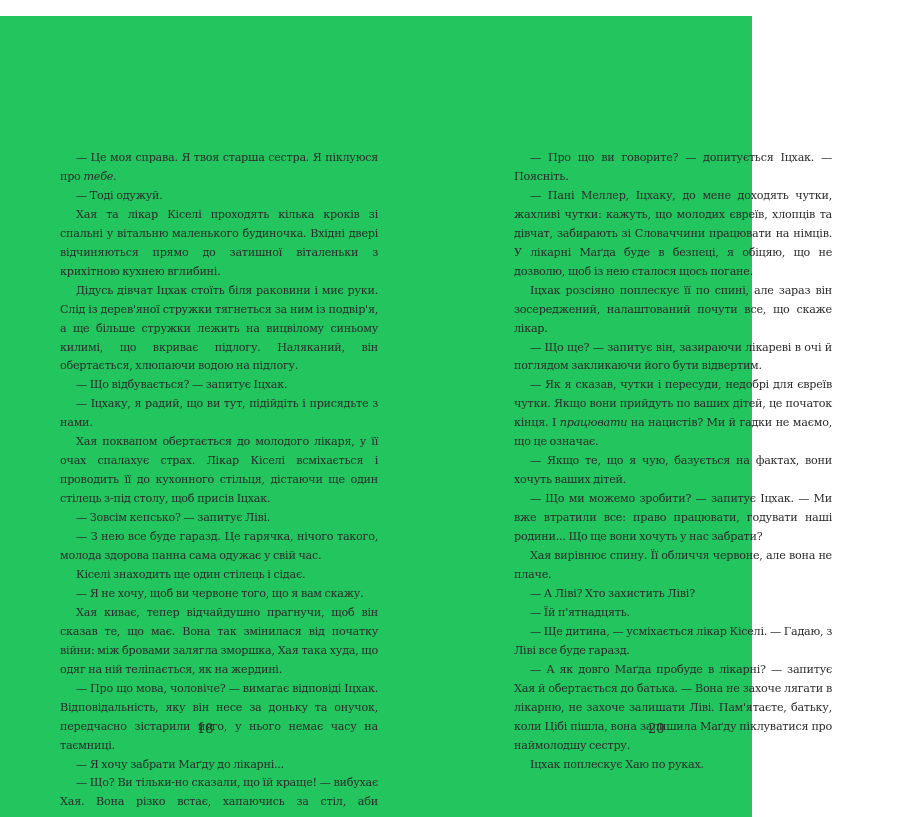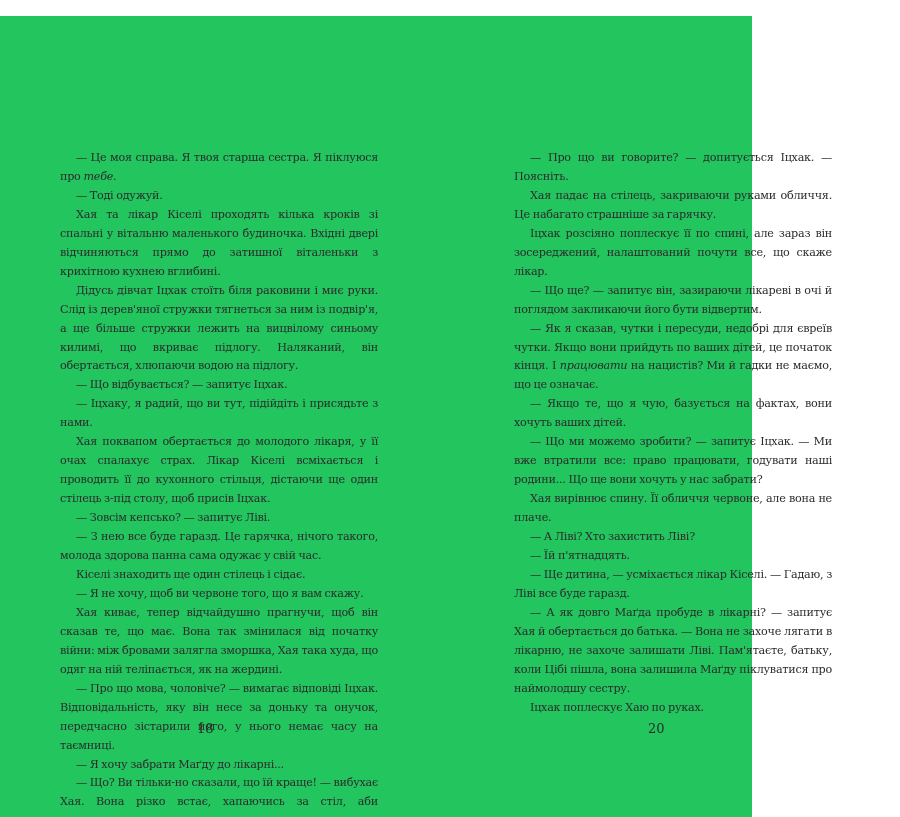--- a/index.html
+++ b/index.html
@@ -68,21 +68,21 @@
     <p class="para">— Про що мова, чоловіче? — вимагає відповіді Іцхак. Відповідальність, яку він несе за доньку та онучок, передчасно зістарили його, у нього немає часу на таємниці.</p>
     <p class="para">— Я хочу забрати Маґду до лікарні...</p>
     <p class="para">— Що? Ви тільки-но сказали, що їй краще! — вибухає Хая. Вона різко встає, хапаючись за стіл, аби втриматися.</p>
 
   </div>
 
   <div class="folio left">18</div>
 
   <div class="page right">
     <p class="para">— Про що ви говорите? — допитується Іцхак. — Поясніть.</p>
-    <p class="para">Хая падає на стілець, закриваючи руками обличчя. Це набагато страшніше за гарячку.</p>
+    <p class="para">— Пані Меллер, Іцхаку, до мене доходять чутки, жахливі чутки: кажуть, що молодих євреїв, хлопців та дівчат, забирають зі Словаччини працювати на німців. У лікарні Маґда буде в безпеці, я обіцяю, що не дозволю, щоб із нею сталося щось погане.</p>
     <p class="para">Іцхак розсіяно поплескує її по спині, але зараз він зосереджений, налаштований почути все, що скаже лікар.</p>
     <p class="para">— Що ще? — запитує він, зазираючи лікареві в очі й поглядом закликаючи його бути відвертим.</p>
     <p class="para">— Як я сказав, чутки і пересуди, недобрі для євреїв чутки. Якщо вони прийдуть по ваших дітей, це початок кінця. І <i>працювати</i> на нацистів? Ми й гадки не маємо, що це означає.</p>
     <p class="para">— Якщо те, що я чую, базується на фактах, вони хочуть ваших дітей.</p>
     <p class="para">— Що ми можемо зробити? — запитує Іцхак. — Ми вже втратили все: право працювати, годувати наші родини... Що ще вони хочуть у нас забрати?</p>
     <p class="para">Хая вирівнює спину. Її обличчя червоне, але вона не плаче.</p>
     <p class="para">— А Ліві? Хто захистить Ліві?</p>
     <p class="para">— Їй п'ятнадцять.</p>
     <p class="para">— Ще дитина, — усміхається лікар Кіселі. — Гадаю, з Ліві все буде гаразд.</p>
     <p class="para">— А як довго Маґда пробуде в лікарні? — запитує Хая й обертається до батька. — Вона не захоче лягати в лікарню, не захоче залишати Ліві. Пам'ятаєте, батьку, коли Цібі пішла, вона залишила Маґду піклуватися про наймолодшу сестру.</p>

